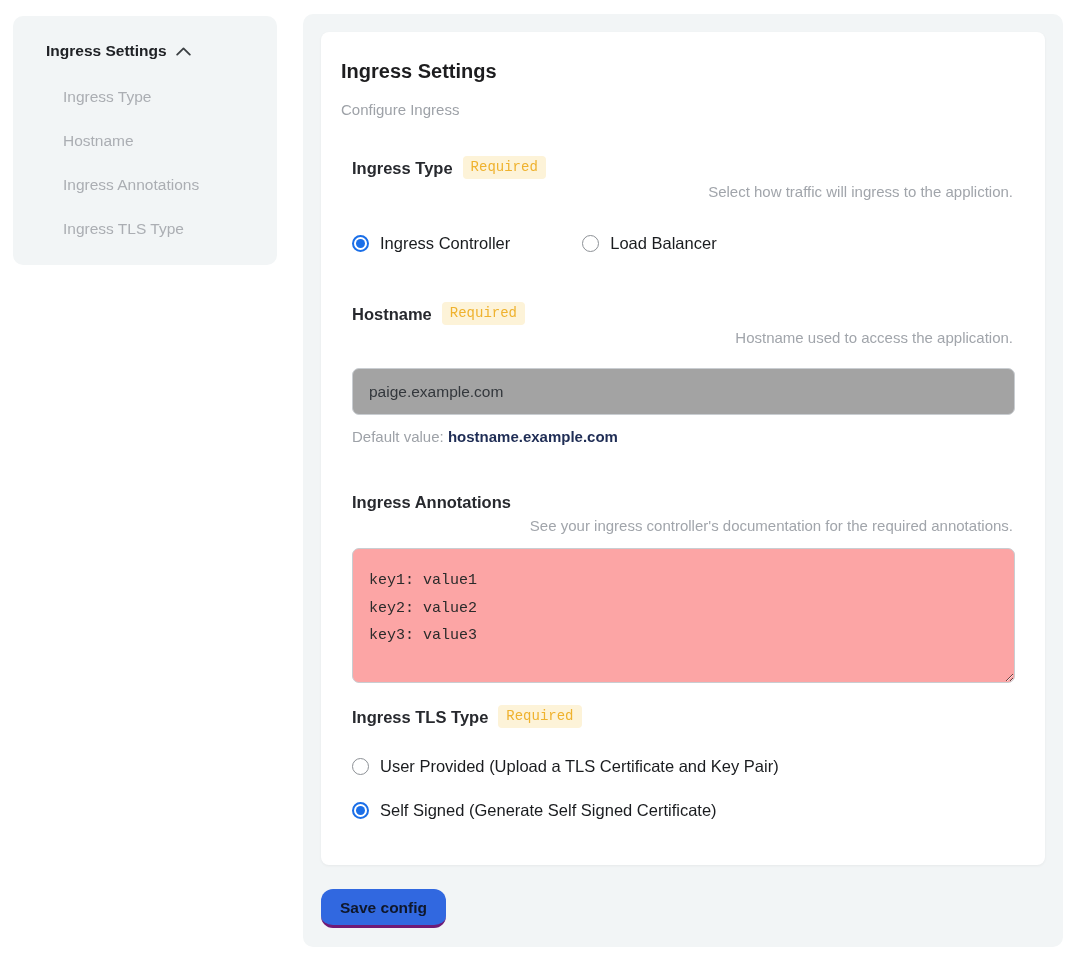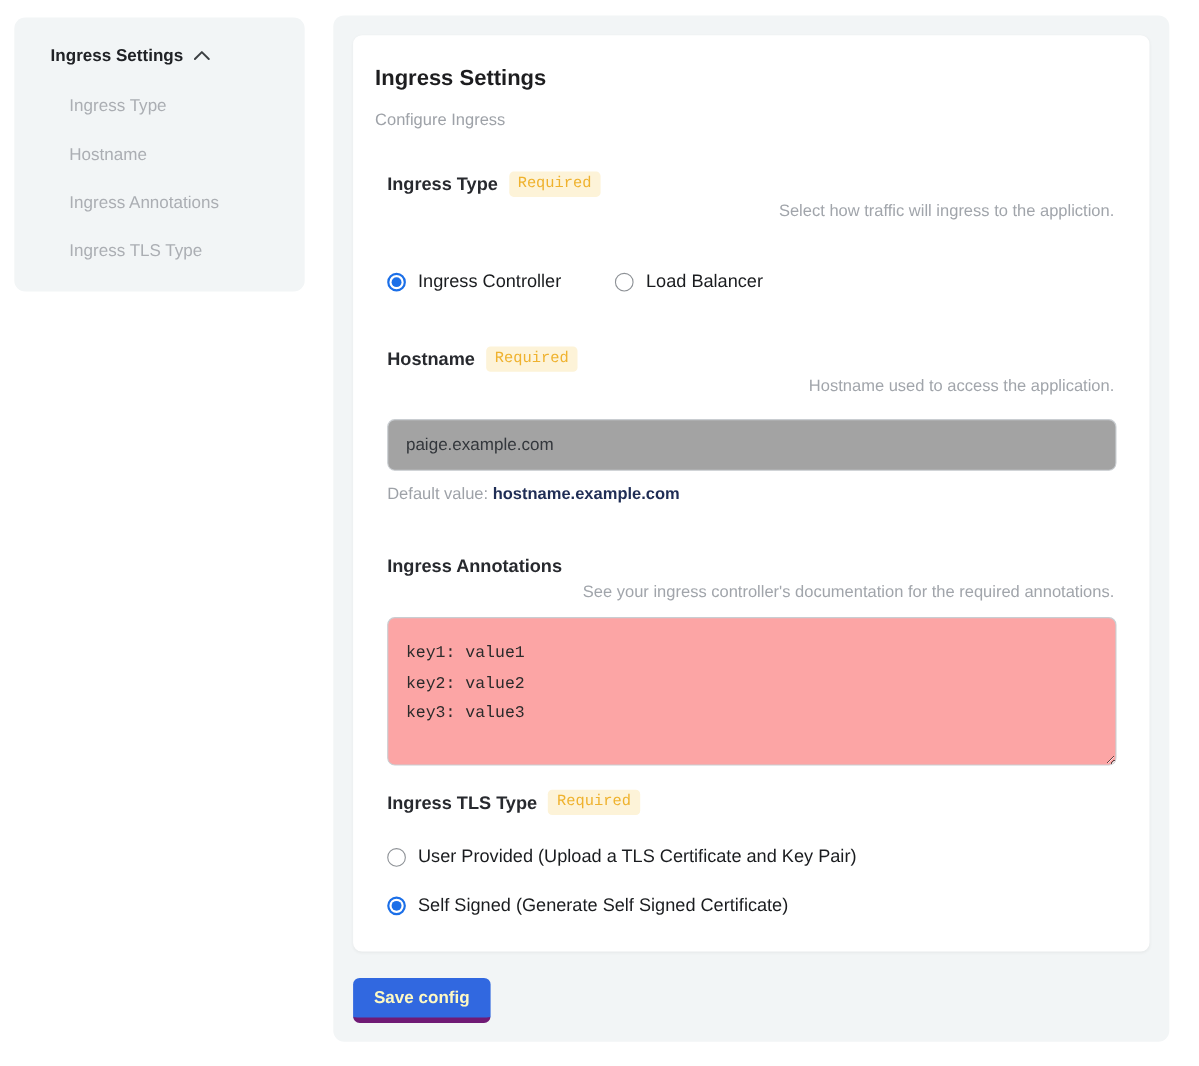--- a/index.html
+++ b/index.html
@@ -63,21 +63,21 @@
     padding: 3px 8px; border-radius: 4px; line-height: 17px; font-family: Liberation Mono, monospace;
   }
   .section-desc { margin-top: 3px; font-size: 15px; color: #a1a5ab; line-height: 19px; text-align: right; }
 
   .section-type { margin-top: 37px; }
   .section-hostname { margin-top: 49px; }
   .section-annotations { margin-top: 46px; }
   .section-tls { margin-top: 22px; }
 
   
-  .radio-row-inline { display: flex; align-items: flex-end; gap: 49px; margin-top: 46px; }
+  .radio-row-inline { display: flex; align-items: flex-end; gap: 72px; margin-top: 33px; }
   .radio-option { display: flex; align-items: center; gap: 11px; cursor: pointer; }
   .radio-label { font-size: 16.5px; color: #1a1c1f; }
   .radio {
     width: 17px; height: 17px; border-radius: 50%;
     background: #ffffff; position: relative; flex: 0 0 17px;
   }
   .radio.selected { border: 2px solid #1b6fe8; }
   .radio.selected::after {
     content: ""; position: absolute; inset: 2px;
     background: #1b6fe8; border-radius: 50%;
@@ -117,23 +117,23 @@
     outline: none;
     overflow: auto;
   }
 
   
   .save-button {
     margin-top: 24px;
     display: inline-block;
     background: #3168e0;
     border: none;
-    border-bottom: 5px solid #701a75;
-    border-radius: 6px;
-    color: #fef9c3;
+    border-bottom: 3px solid #701a75;
+    border-radius: 12px;
+    color: #0f172a;
     font-family: "Liberation Sans", sans-serif;
     font-size: 15.5px; font-weight: 700;
     padding: 10px 19px 8px 19px;
     cursor: pointer;
   }
 </style>
 </head>
 <body>
 
 <nav class="sidebar">

